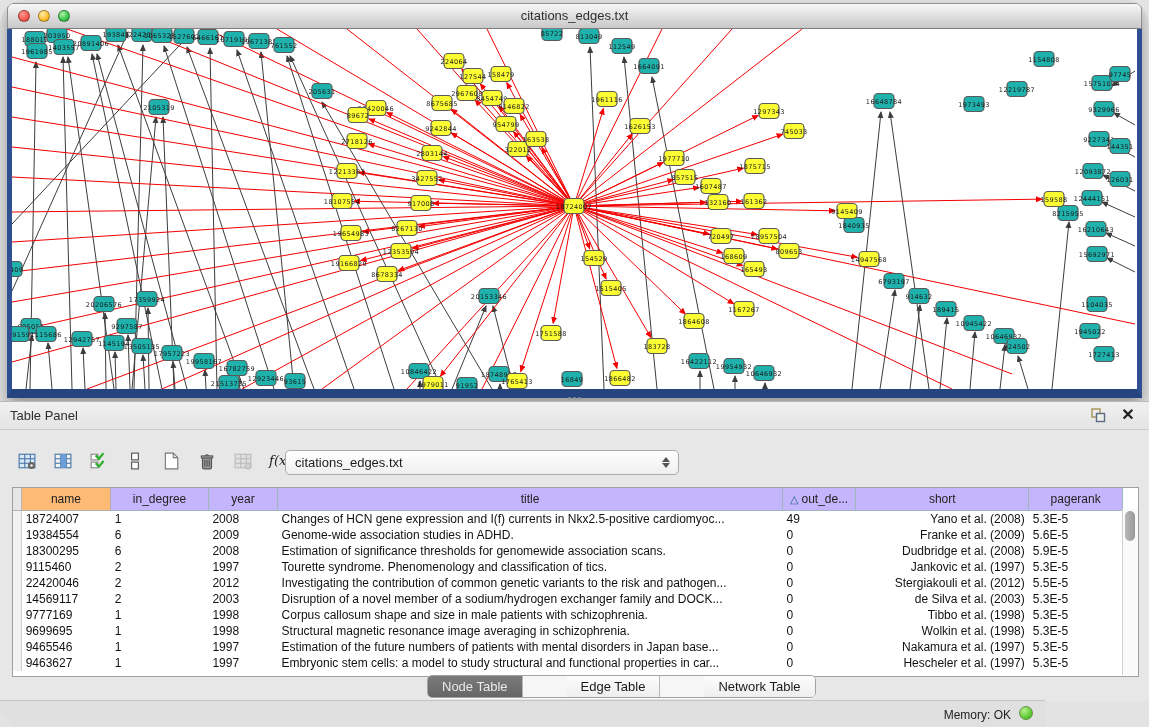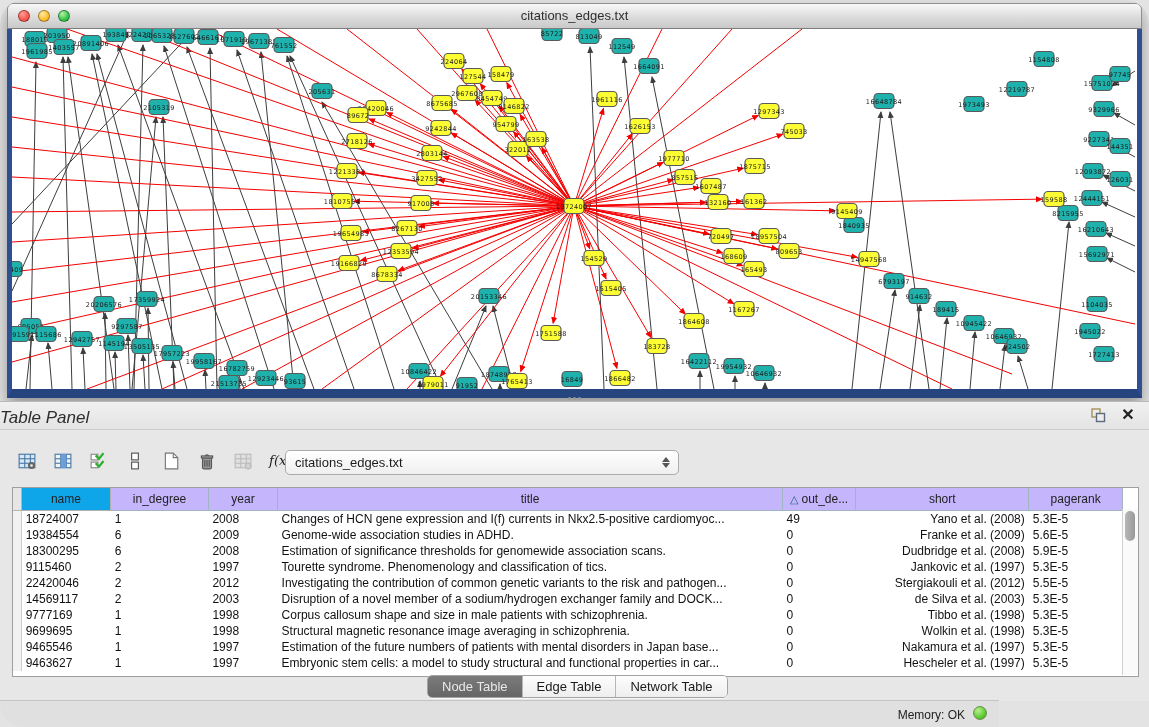--- a/index.html
+++ b/index.html
@@ -21,53 +21,53 @@
   .net-canvas{width:1123px;height:360px;background:#ffffff;position:relative;overflow:hidden;cursor:default;}
   .net-canvas svg{display:block;}
 
   
   .splitter-grip{position:absolute;left:566px;top:396px;width:16px;height:5px;display:flex;gap:2px;align-items:center;justify-content:center;}
   .splitter-grip i{width:3px;height:3px;background:#9a9a9a;border-radius:50%;}
 
   
   .panel{position:absolute;left:0;top:401px;width:1149px;height:299px;background:#e7e7e7;border-top:1px solid #b9b9b9;}
   .panel-titlebar{height:27px;background:linear-gradient(#f0f0f0,#e4e4e4);border-bottom:1px solid #cccccc;position:relative;}
-  .panel-title{position:absolute;left:0;top:6px;font-size:17px;color:#2e2e2e;font-style:italic;}
+  .panel-title{position:absolute;left:10px;top:6px;font-size:13px;color:#2e2e2e;}
   .panel-controls{position:absolute;right:12px;top:4px;display:flex;gap:12px;align-items:center;}
   .panel-controls .ctl{width:18px;height:18px;display:flex;align-items:center;justify-content:center;cursor:default;}
   .close-x{font-size:16px;font-weight:bold;color:#222;line-height:16px;}
 
   .toolbar{position:absolute;left:14px;top:44px;height:30px;display:flex;align-items:center;gap:10px;}
   .tb-btn{width:26px;height:26px;display:flex;align-items:center;justify-content:center;}
   .combo{position:absolute;left:285px;top:48px;width:392px;height:23px;border:1px solid #ababab;border-radius:5px;
     background:linear-gradient(#ffffff,#efefef);display:flex;align-items:center;box-shadow:inset 0 1px 0 #fff;}
   .combo-value{flex:1;font-size:13px;color:#1c1c1c;padding-left:9px;}
   .combo-arrows{width:16px;display:flex;flex-direction:column;align-items:center;gap:1px;margin-right:4px;}
   .combo-arrows .up{width:0;height:0;border-left:4px solid transparent;border-right:4px solid transparent;border-bottom:5px solid #555;}
   .combo-arrows .down{width:0;height:0;border-left:4px solid transparent;border-right:4px solid transparent;border-top:5px solid #555;}
 
   .table-card{position:absolute;left:12px;top:85px;width:1125px;height:188px;background:#ffffff;border:1px solid #9f9f9f;overflow:hidden;}
   table.datatable{border-collapse:collapse;table-layout:fixed;width:1110px;font-size:12px;color:#111;}
   table.datatable th{height:20px;background:#c4b5fd;border:1px solid #9fb6bf;border-top:none;font-weight:normal;font-size:12px;color:#222;text-align:center;overflow:hidden;white-space:nowrap;}
   table.datatable th.gutter{background:#e6e6e6;border:1px solid #b5b5b5;border-top:none;border-left:none;}
-  table.datatable th.namecol{background:#0ea5e9;border:1px solid #b0b0b0;border-top:none;}
+  table.datatable th.namecol{background:#fdba74;border:1px solid #b0b0b0;border-top:none;}
   table.datatable td{height:16px;padding:0 4px;border:none;overflow:hidden;white-space:nowrap;text-overflow:ellipsis;}
   table.datatable td.gutter{background:#f2f2f2;border-right:1px solid #cfcfcf;}
   td.c-left{text-align:left;} td.c-center{text-align:right;}
   .sort-tri{color:#1c5f7e;font-size:11px;margin-right:3px;}
   .vscroll{position:absolute;right:0;top:21px;width:15px;height:166px;background:#fafafa;border-left:1px solid #d0d0d0;}
   .vscroll .thumb{position:absolute;left:2px;top:2px;width:10px;height:30px;border-radius:6px;background:linear-gradient(90deg,#b8b8b8,#989898);}
 
-  .seg-tabs{position:absolute;left:427px;top:273px;height:21px;display:flex;border:1px solid #a3a3a3;border-radius:5px;overflow:hidden;background:#f6f6f6;box-shadow:0 1px 0 rgba(255,255,255,.7);}
+  .seg-tabs{position:absolute;left:427px;top:273px;height:21px;display:flex;border:1px solid #a3a3a3;border-radius:5px;overflow:hidden;background:#f6f6f6;box-shadow:0 1px 0 rgba(255,255,255,.7);gap:44px;}
   .seg{padding:0 14px;font-size:13px;display:flex;align-items:center;border-right:1px solid #b7b7b7;color:#1a1a1a;background:linear-gradient(#fdfdfd,#eeeeee);}
   .seg:last-child{border-right:none;}
   .seg.active{background:linear-gradient(#7b7b7b,#666666);color:#e9e9e9;}
 
   
-  .statusbar{position:absolute;left:0;top:700px;width:999px;height:27px;background:#e0e0e0;border-top:1px solid #c4c4c4;}
+  .statusbar{position:absolute;left:0;top:700px;width:999px;height:27px;background:#e0e0e0;border-top:1px solid #c4c4c4;padding-left:46px;}
   .memory{position:absolute;right:34px;top:7px;font-size:12px;color:#222;}
   .mem-dot{position:absolute;right:12px;top:5px;width:14px;height:14px;border-radius:50%;
     background:radial-gradient(circle at 35% 30%, #b9f08e,#57c82c 65%,#3f9e1d);border:1px solid #6d8f53;box-sizing:border-box;}
 </style>
 </head>
 <body>
 
 <div id="app">
 
   <div class="net-window">

